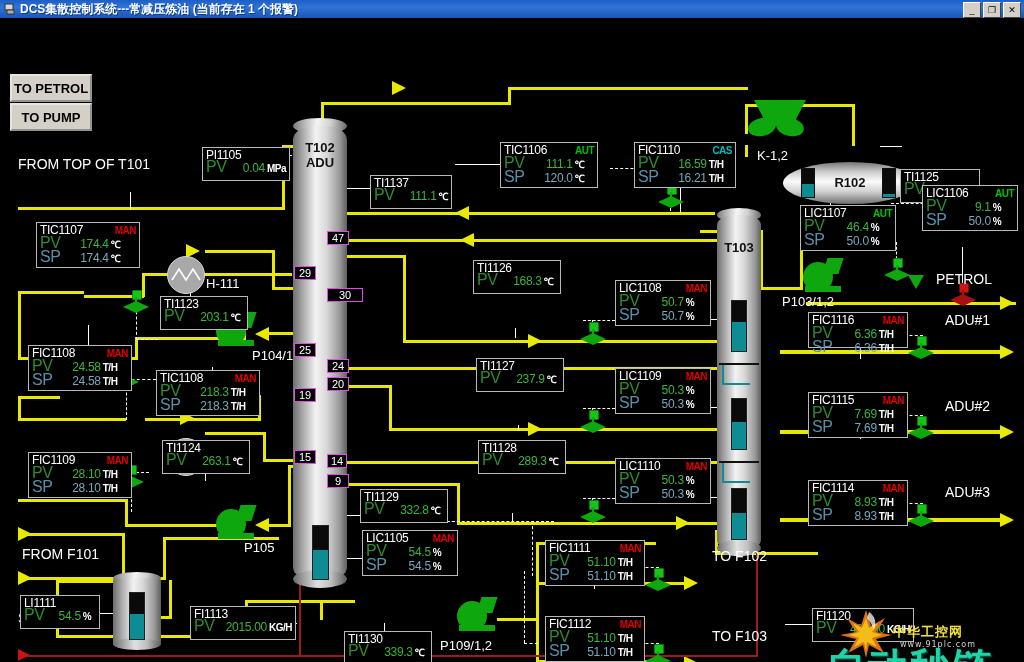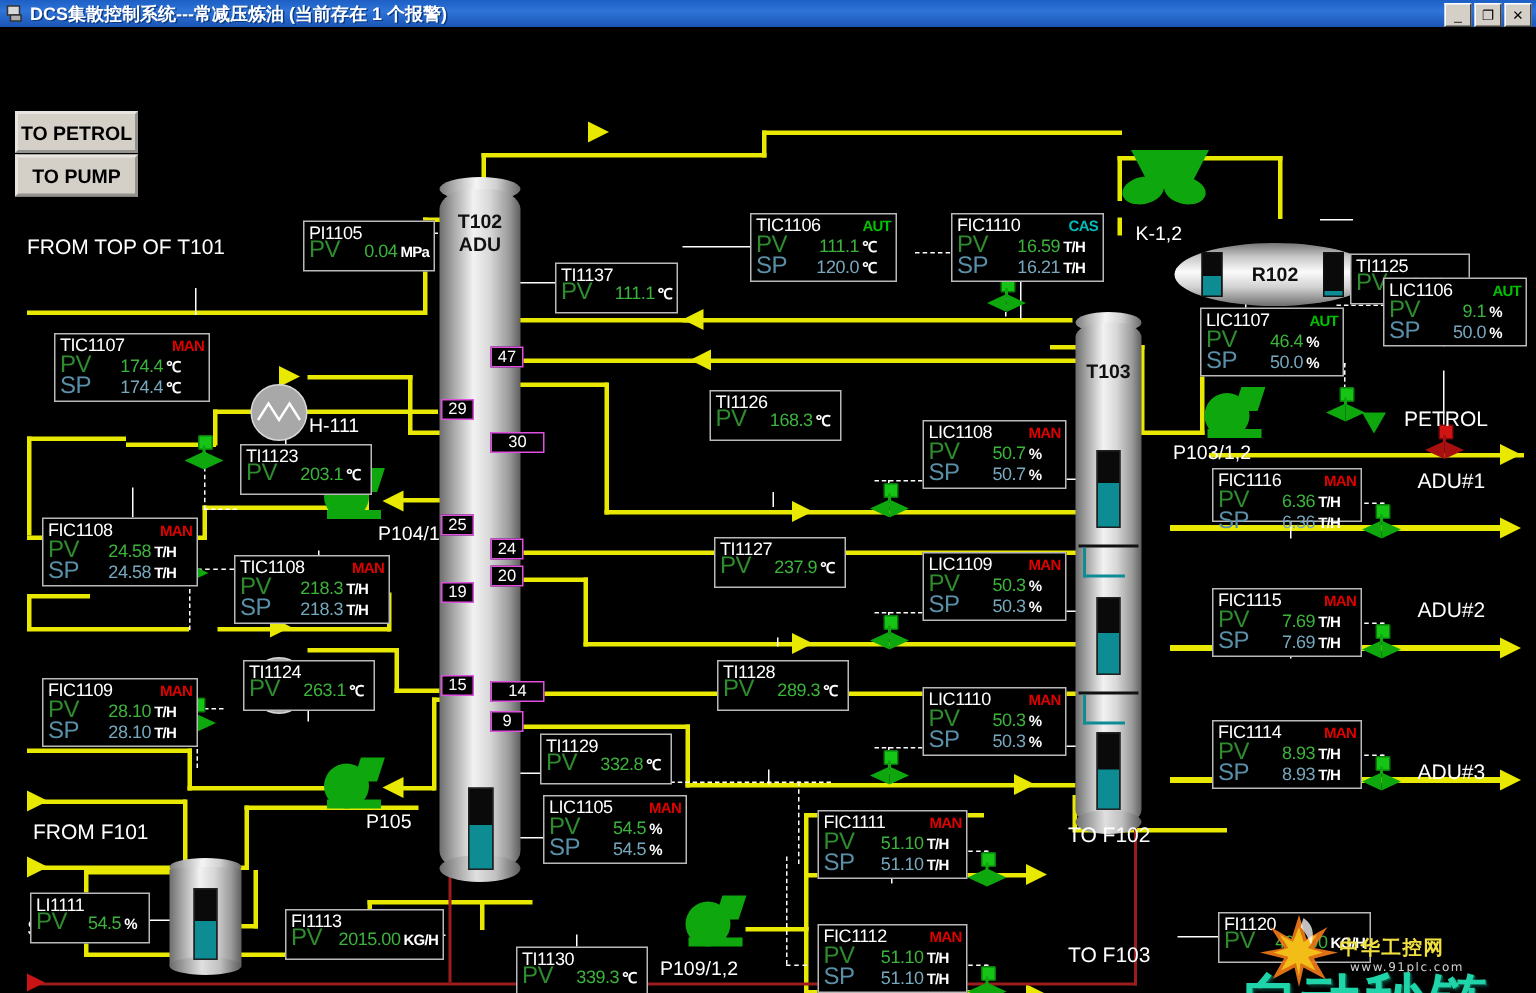--- a/index.html
+++ b/index.html
@@ -388,21 +388,21 @@
     </div>
 
     <div class="tray" style="left:294px;top:226px;width:22px;">29</div>
     <div class="tray" style="left:294px;top:303px;width:22px;">25</div>
     <div class="tray" style="left:294px;top:348px;width:22px;">19</div>
     <div class="tray" style="left:294px;top:410px;width:22px;">15</div>
     <div class="tray" style="left:327px;top:191px;width:22px;">47</div>
     <div class="tray" style="left:327px;top:208px;width:36px;margin-top:40px;">30</div>
     <div class="tray" style="left:327px;top:319px;width:22px;">24</div>
     <div class="tray" style="left:327px;top:337px;width:22px;">20</div>
-    <div class="tray" style="left:327px;top:414px;width:36px;">14</div>
+    <div class="tray" style="left:327px;top:414px;width:20px;">14</div>
     <div class="tray" style="left:327px;top:434px;width:22px;">9</div>
 
     <div class="coltop" style="left:717px;top:168px;width:44px;height:14px;"></div>
     <div class="column" style="left:717px;top:175px;width:44px;height:335px;"></div>
     <div class="colbot" style="left:717px;top:500px;width:44px;height:16px;"></div>
     <div class="ab" style="left:717px;top:200px;width:44px;text-align:center;color:#111;font-size:13px;font-weight:bold;">T103</div>
     <div class="lvl" style="left:731px;top:260px;width:16px;height:52px;">
       <div class="fill" style="height:58%;"></div>
     </div>
     <div class="lvl" style="left:731px;top:358px;width:16px;height:52px;">
@@ -576,21 +576,21 @@
         <div class="bodyL"></div>
         <div class="bodyR"></div>
       </div>
 
     <div class="wlabel" style="left:18px;top:116px;">FROM TOP OF T101</div>
     <div class="wlabel" style="left:22px;top:506px;">FROM F101</div>
     <div class="wlabel" style="left:18px;top:570px;">STEAM</div>
     <div class="wlabel" style="left:936px;top:231px;">PETROL</div>
     <div class="wlabel" style="left:945px;top:272px;">ADU#1</div>
     <div class="wlabel" style="left:945px;top:358px;">ADU#2</div>
-    <div class="wlabel" style="left:945px;top:466px;text-align:right;">ADU#3</div>
+    <div class="wlabel" style="left:945px;top:444px;text-align:right;">ADU#3</div>
     <div class="wlabel" style="left:712px;top:508px;">TO F102</div>
     <div class="wlabel" style="left:712px;top:588px;">TO F103</div>
 
     <div class="tag" style="left:202px;top:107px;width:88px;height:34px;">
       <div class="row">
           <span class="tname">PI1105</span>
         </div>
       <div class="row">
           <span class="lbl pvlbl">PV</span>
         <span class="val pvval" style="width:42px;">0.04</span>

